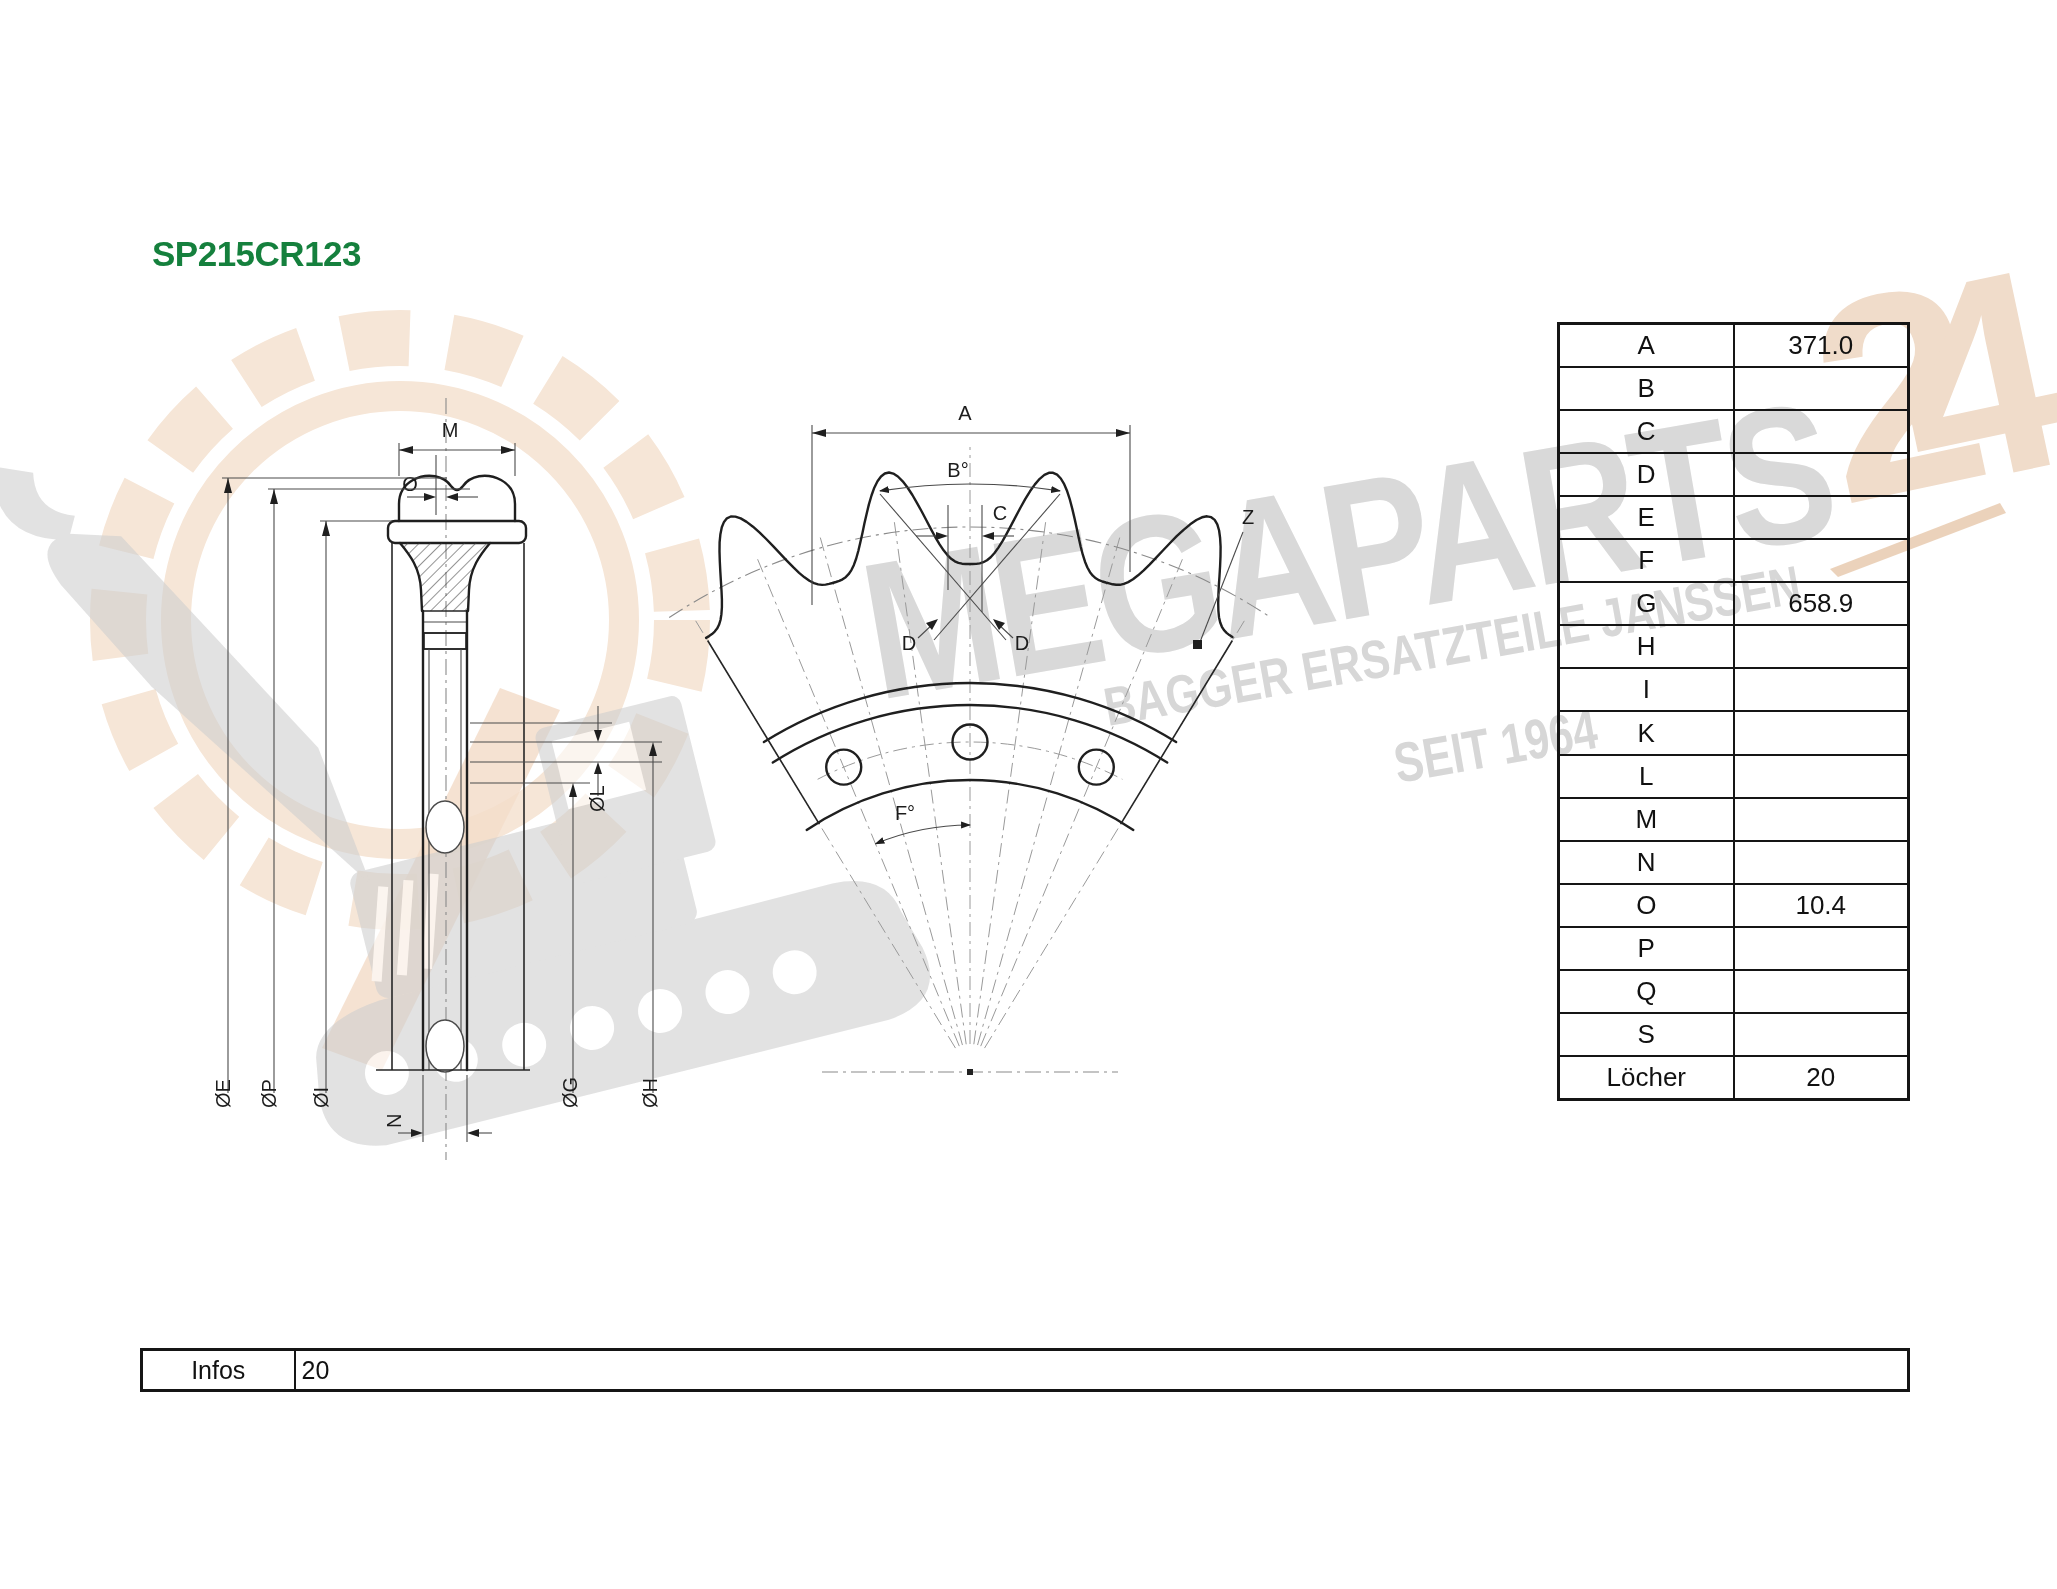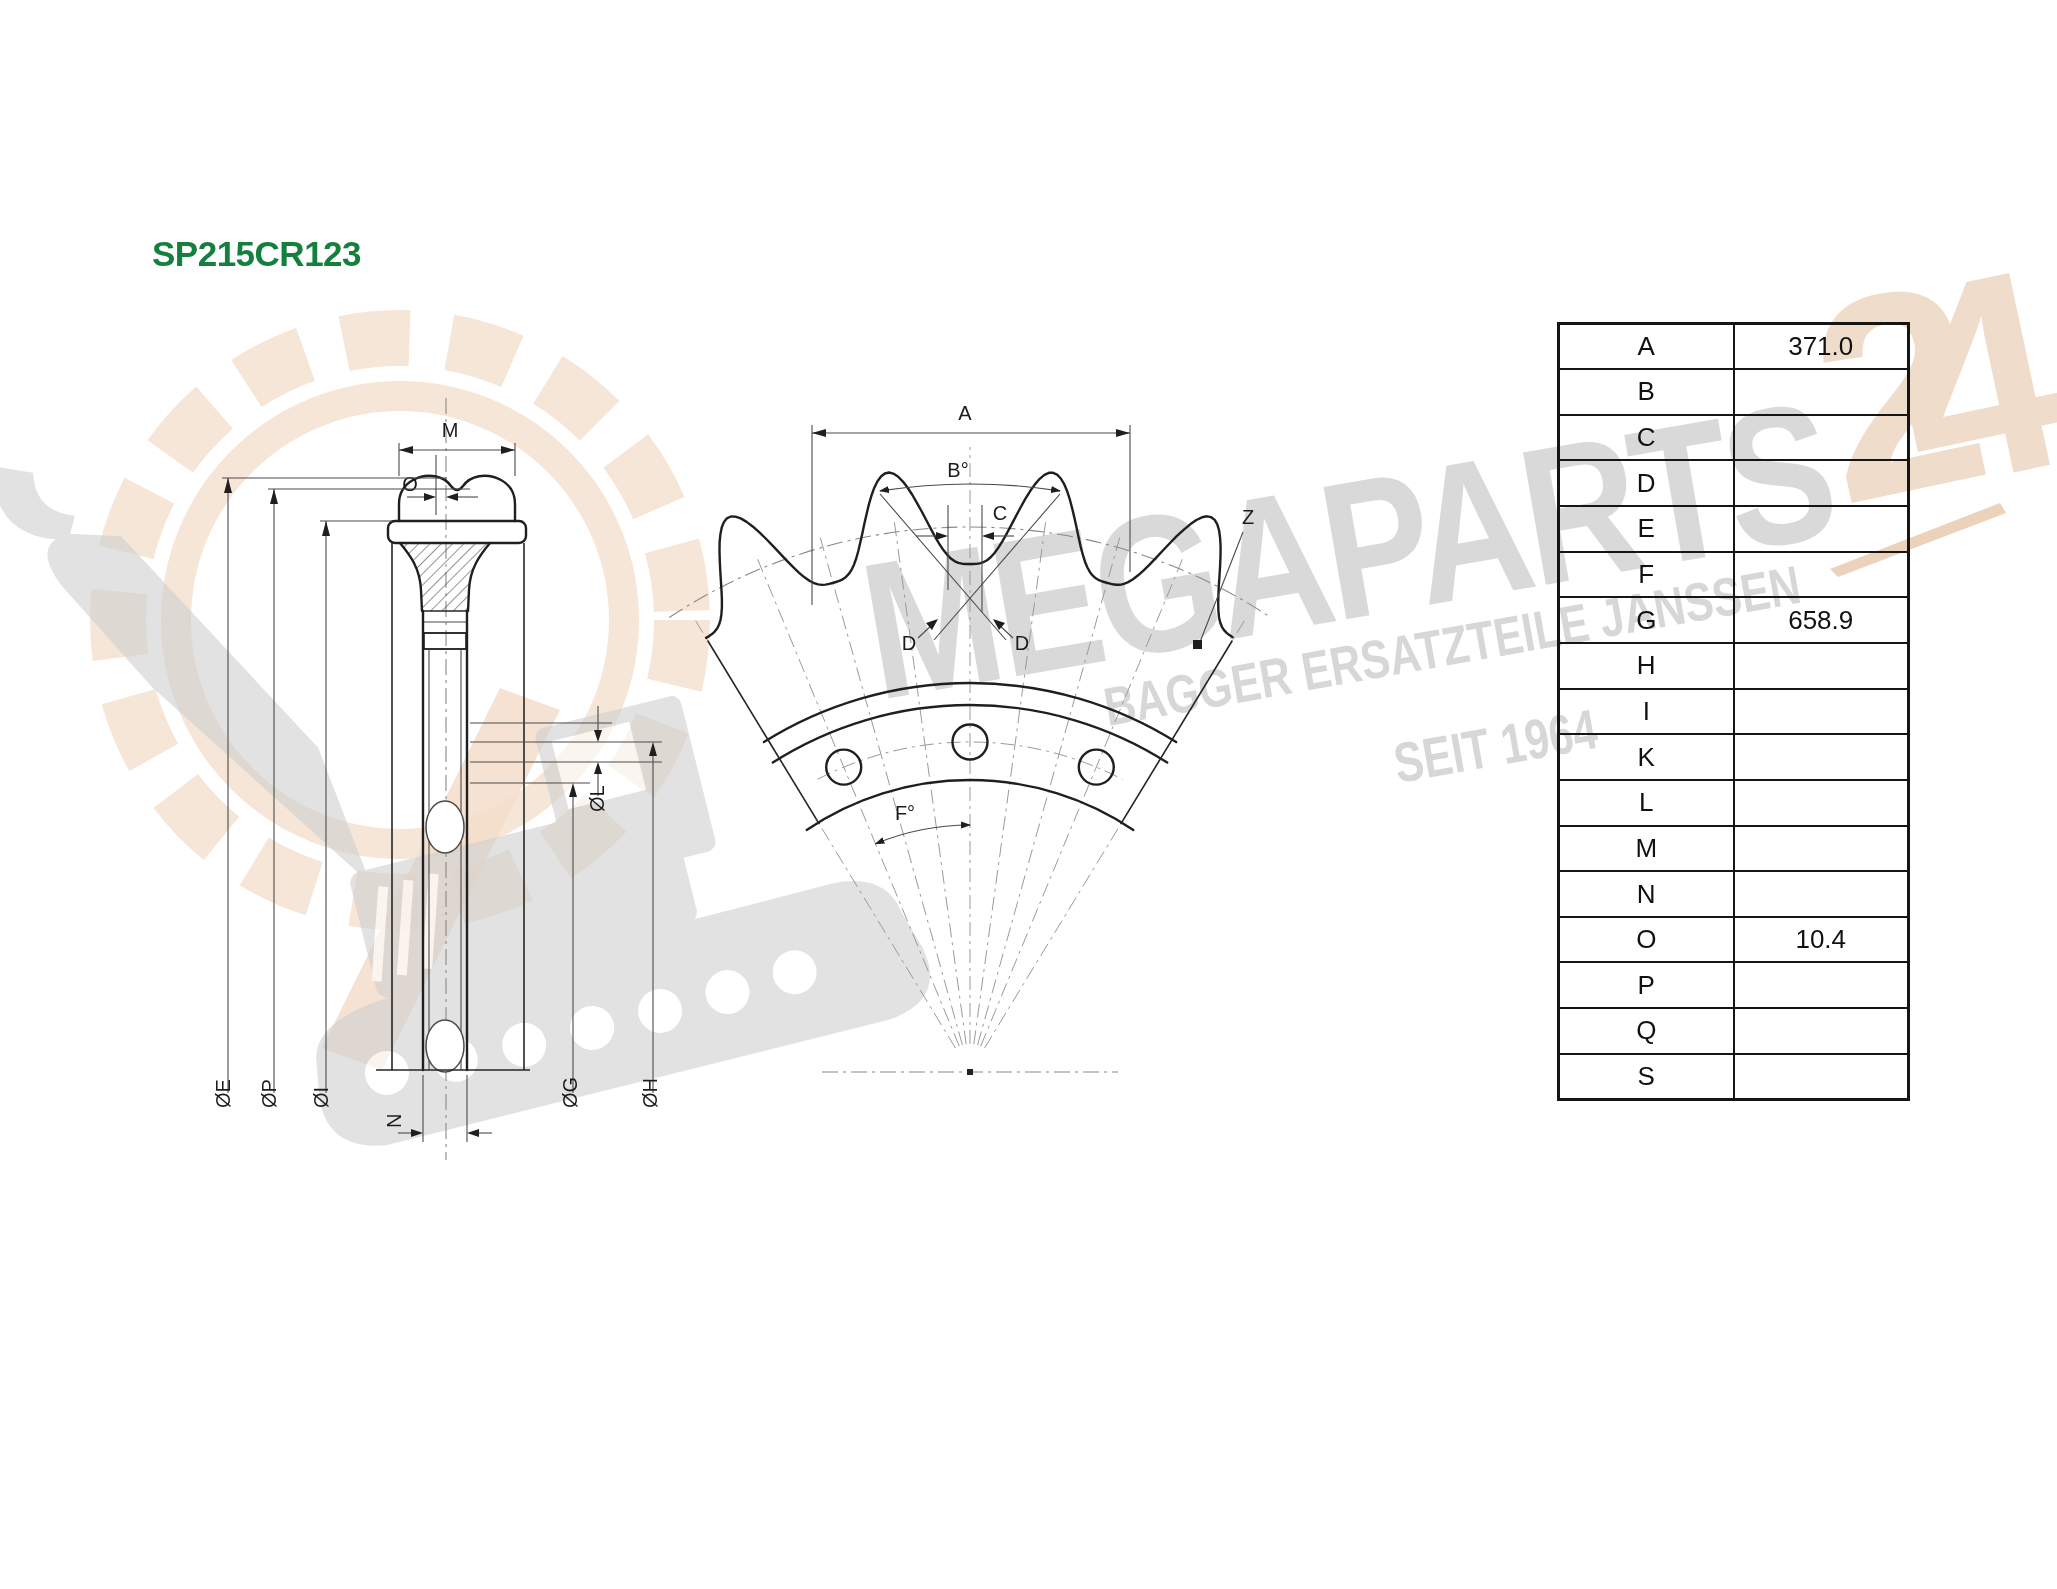--- a/index.html
+++ b/index.html
@@ -295,16 +295,28 @@
           <td></td>
         </tr>
         <tr>
           <td>Q</td>
           <td></td>
         </tr>
         <tr>
           <td>S</td>
           <td></td>
         </tr>
+        <tr>
+          <td>Löcher</td>
+          <td>20</td>
+        </tr>
       </tbody>
   </table>
 
+  <table id="infoTable">
+    <tbody>
+      <tr>
+        <td class="lab">Infos</td>
+        <td class="val">20</td>
+      </tr>
+    </tbody>
+  </table>
 </div>
 
 </body></html>

